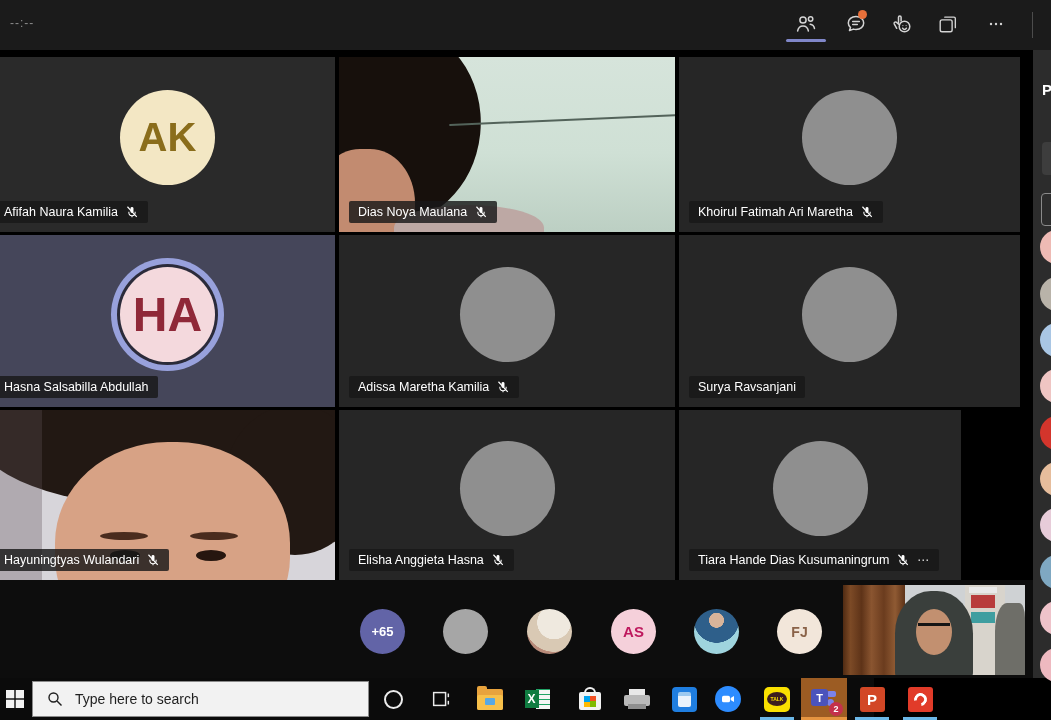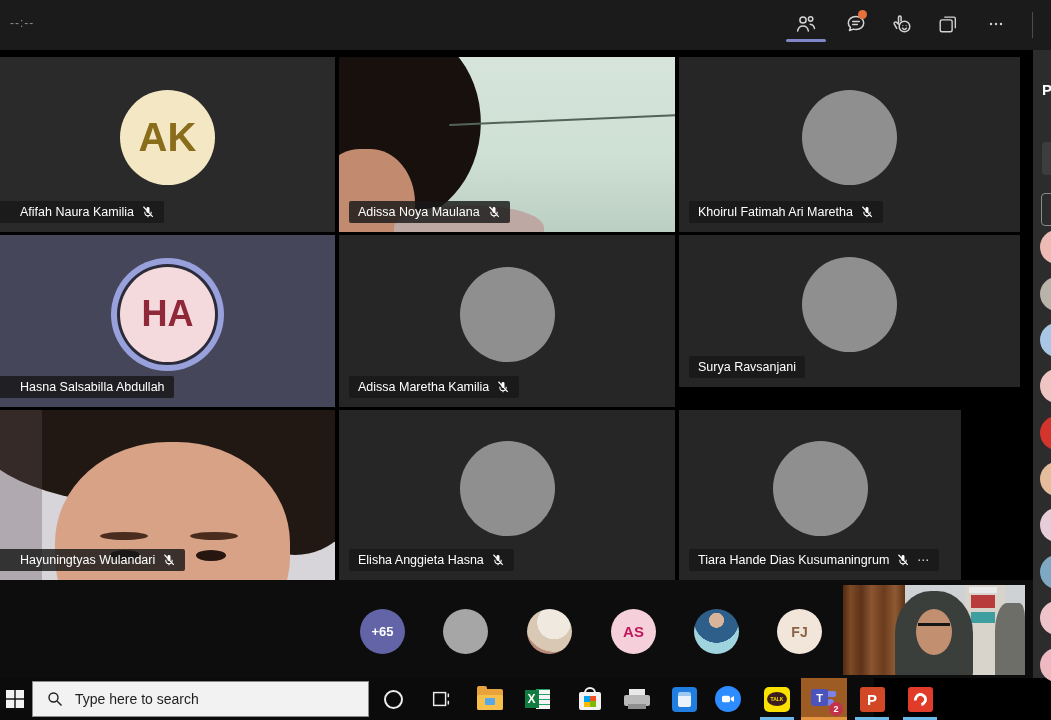--- a/index.html
+++ b/index.html
@@ -17,37 +17,37 @@
   #tb-chat-dot { left:858px; top:10px; width:9px; height:9px; border-radius:50%; background:#e8703a; }
   #tb-divider { left:1032px; top:12px; width:1px; height:26px; background:#4c4c4c; }
 
   
   .tile { background:#262626; overflow:hidden; }
   #t0 { left:0;   top:57px;  width:335px; height:175px; background:#2a2a2a; }
   #t1 { left:339px;top:57px; width:336px; height:175px; }
   #t2 { left:679px;top:57px; width:341px; height:175px; }
   #t3 { left:0;   top:235px; width:335px; height:172px; background:#45465a; }
   #t4 { left:339px;top:235px; width:336px; height:172px; }
-  #t5 { left:679px;top:235px; width:341px; height:152px; }
+  #t5 { left:679px;top:235px; width:341px; height:172px; }
   #t6 { left:0;   top:410px; width:335px; height:170px; }
   #t7 { left:339px;top:410px; width:336px; height:170px; }
   #t8 { left:679px;top:410px; width:282px; height:170px; }
 
   .tile-center { position:absolute; inset:0; display:flex; align-items:center; justify-content:center; }
   .blank-av { width:95px; height:95px; border-radius:50%; background:#8f8f8f; margin-bottom:14px; }
   .init-av { width:95px; height:95px; border-radius:50%; display:flex; align-items:center; justify-content:center;
              font-weight:bold; margin-bottom:14px; }
   #t0 .init-av { background:#f3e7c4; color:#8a6d1b; font-size:40px; }
-  #t3 .init-av { background:#f4d9dd; color:#8f2838; font-size:36px;
+  #t3 .init-av { background:#f4d9dd; color:#8f2838; font-size:48px;
                  box-shadow:0 0 0 3px #2b2b3a, 0 0 0 9px #98a1dc; }
 
   .nameplate { position:absolute; bottom:9px; left:10px; display:flex; align-items:center; gap:7px;
     background:rgba(24,24,24,0.82); color:#fff; font-size:12.5px; padding:4px 9px; border-radius:2px;
     white-space:nowrap; }
-  .nameplate.cut { left:0; padding-left:20px; border-radius:0 2px 2px 0; }
+  .nameplate.cut { left:0; padding-left:4px; border-radius:0 2px 2px 0; }
   .nameplate svg { flex:0 0 auto; }
   .np-more { color:#e0e0e0; font-size:12px; letter-spacing:1px; line-height:8px; }
 
   
   #t1 { background:linear-gradient(180deg,#d6e4db 0%,#cfe0d5 55%,#bccfc3 100%); }
   .araya-wire { left:110px; top:62px; width:230px; height:2px; background:#53635a; transform:rotate(-2.5deg); border-radius:2px; }
   .araya-hair { left:-38px; top:-32px; width:180px; height:200px; background:#17100c;
     border-radius:52% 60% 55% 45%; transform:rotate(16deg); }
   .araya-face { left:-24px; top:92px; width:100px; height:120px; background:#c28b70; border-radius:45%; }
   .araya-shoulder { left:55px; top:148px; width:150px; height:45px; background:#bda8a4; border-radius:50% 50% 0 0; }
@@ -212,21 +212,21 @@
       </svg>
     </div>
   </div>
 
   <div id="t1" class="tile abs">
     <div class="araya-hair abs"></div>
     <div class="araya-face abs"></div>
     <div class="araya-wire abs"></div>
     <div class="araya-shoulder abs"></div>
     <div class="nameplate">
-      <span>Adissa Noya Maulana</span>
+      <span>Dias Noya Maulana</span>
       <svg viewBox="0 0 16 16" width="14" height="14">
         <rect x="6.3" y="2.2" width="3.4" height="7" rx="1.7" fill="#fff"></rect>
         <path d="M4.4 7.6v1a3.6 3.6 0 0 0 7.2 0v-1" stroke="#fff" fill="none" stroke-width="1.2"></path>
         <line x1="8" y1="12.2" x2="8" y2="14" stroke="#fff" stroke-width="1.2"></line>
         <line x1="2.8" y1="2" x2="13.4" y2="13.6" stroke="#fff" stroke-width="1.3"></line>
       </svg>
     </div>
   </div>
 
   <div id="t2" class="tile abs">

